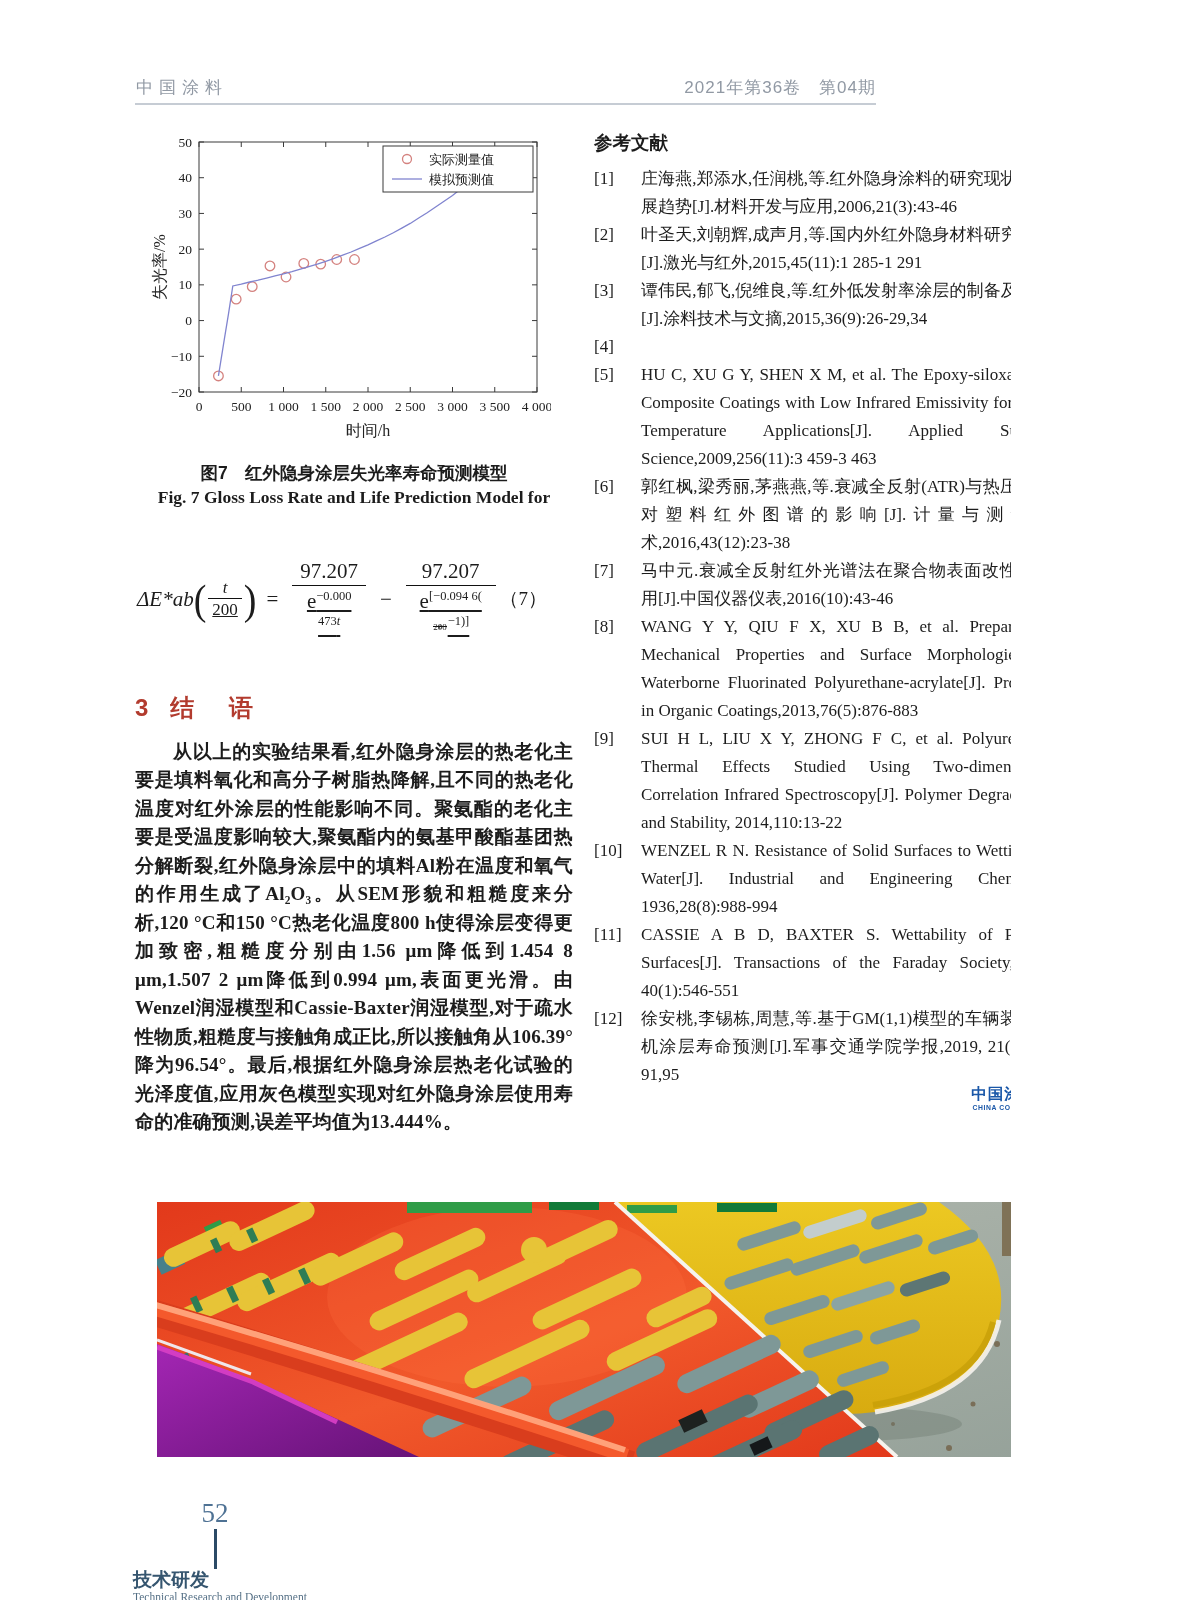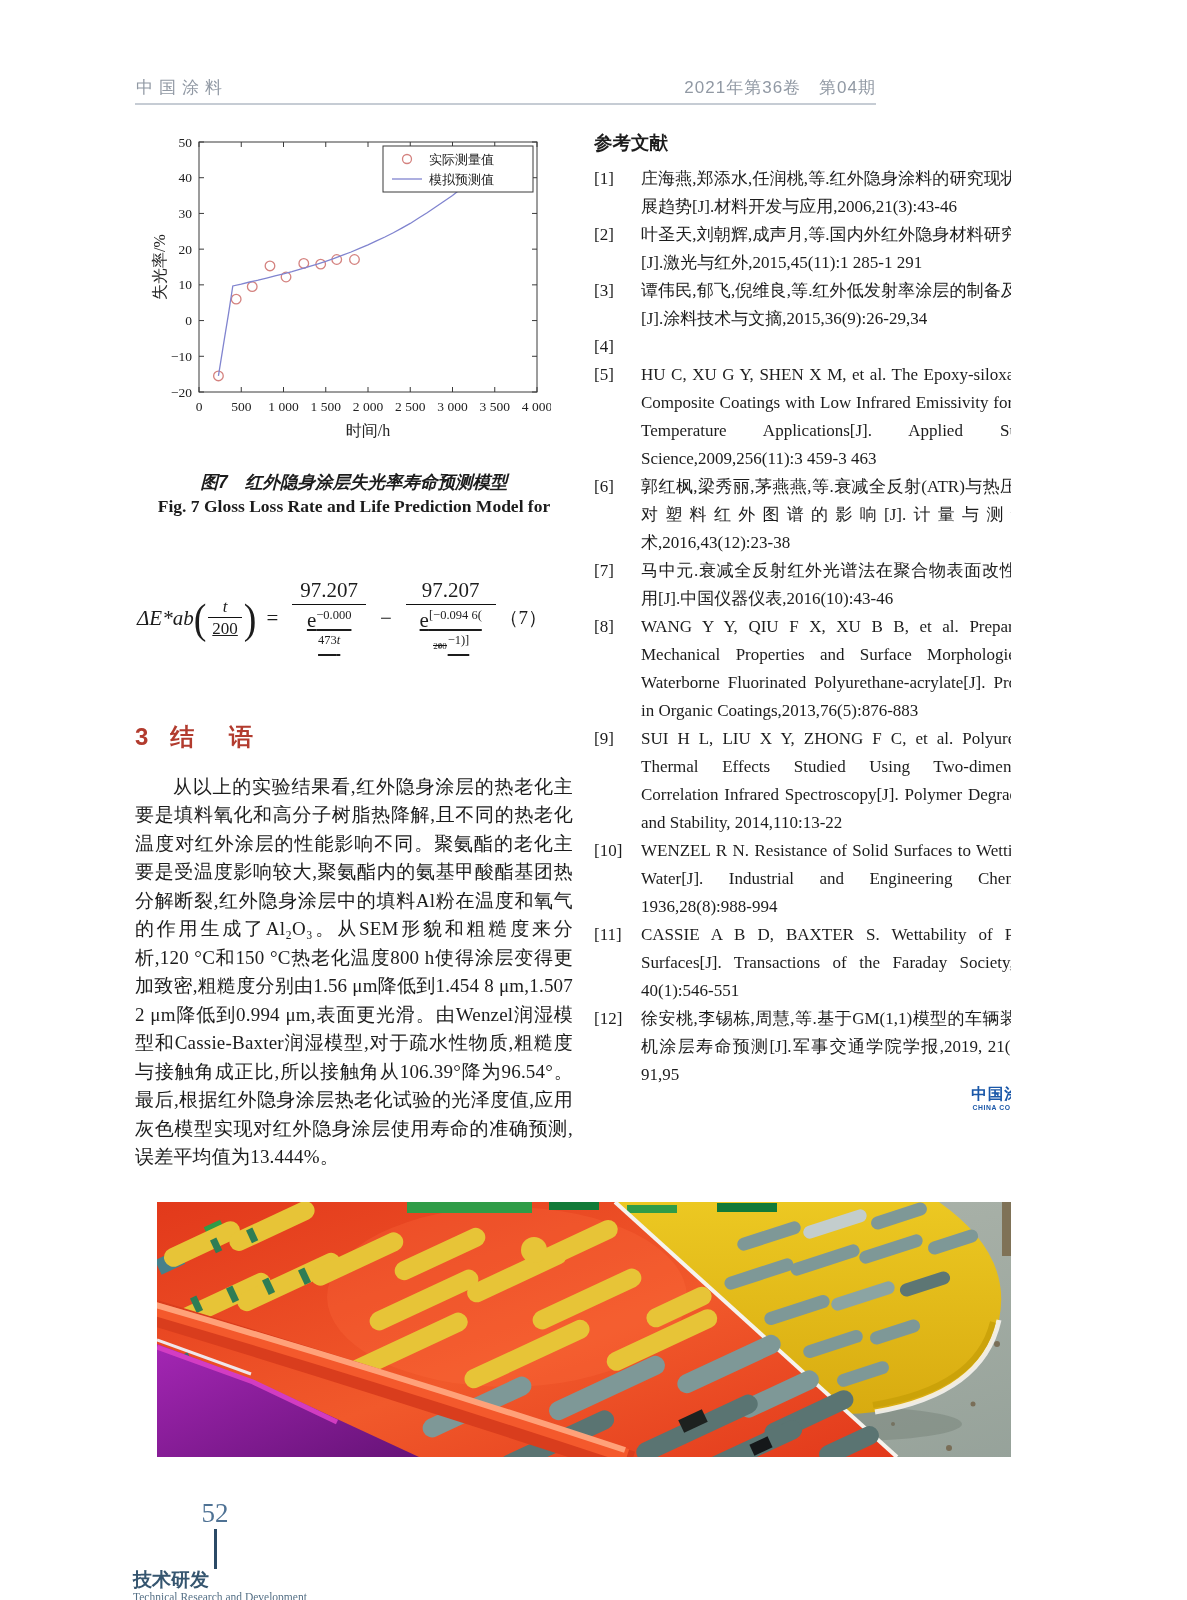--- a/index.html
+++ b/index.html
@@ -12,44 +12,44 @@
              color:var(--header-gray);font-family:"Liberation Sans",sans-serif;}
   .hdr-rule{position:absolute;left:135px;right:135px;top:103px;border-top:2px solid var(--rule-gray);}
   
   .col-left{position:absolute;left:135px;top:128px;width:438px;}
   .col-right{position:absolute;left:594px;top:130px;width:458px;}
   
   .chart-wrap{margin-left:14px;}
   .chart-wrap svg text{font-family:"Liberation Serif",serif;fill:#222;}
   
   .cap{line-height:24px;text-align:center;font-weight:bold;font-size:17.5px;}
-  .cap-zh{font-family:"Liberation Sans",sans-serif;margin-top:16px;font-style:italic;}
+  .cap-zh{font-family:"Liberation Sans",sans-serif;margin-top:7px;}
   .cap-en{font-family:"Liberation Serif",serif;}
   
   .equation{margin-top:44px;display:flex;align-items:center;font-size:21px;padding-left:2px;}
   .it{font-style:italic;}
-  .frac{display:inline-flex;flex-direction:column;text-align:center;vertical-align:middle;margin:16px 4px;}
+  .frac{display:inline-flex;flex-direction:column;text-align:center;vertical-align:middle;margin:6px 4px;}
   .frac .num{padding:0 8px 1px;border-bottom:1.4px solid #111;line-height:1.2;}
   .frac .den{padding:3px 8px 0;line-height:1.2;text-decoration:underline;}
   .frac.sm{font-size:17px;margin:0 2px;}
   .frac.sm .num{padding:0 4px 0;}
   .frac.sm .den{padding:1px 4px 0;}
   .bigp{font-size:38px;font-weight:400;line-height:0.9;transform:scaleY(1.12);}
   .eq-op{margin:0 10px;}
   .equation sup{font-size:12.5px;vertical-align:super;line-height:0;}
   .ifrac{display:inline-flex;flex-direction:column;text-align:center;font-size:9px;vertical-align:-4px;margin:0 1px;}
   .ifrac .inum{border-bottom:0.8px solid #111;padding:0 2px;font-style:italic;}
   .eqno{margin-left:auto;margin-right:26px;font-size:19px;}
   
   .sec-head{margin-top:46px;font-family:"Liberation Sans",sans-serif;font-weight:bold;
             font-size:24px;color:var(--heading-red);}
   .sec-head .no{margin-right:22px;}
   .sec-head .tt{letter-spacing:14px;}
-  .body-par{margin-top:20px;font-size:19px;line-height:28.5px;text-align:justify;
-            text-indent:2em;letter-spacing:0.2px;}
+  .body-par{margin-top:14px;font-size:19px;line-height:28.5px;text-align:justify;
+            text-indent:2em;letter-spacing:0.2px;font-weight:bold;}
   
   .refs-title{text-align:left;font-weight:bold;font-size:18.5px;
               font-family:"Liberation Sans",sans-serif;margin-bottom:10px;}
   .ref{display:flex;font-size:17px;line-height:28px;}
   .ref .no{width:47px;flex:0 0 47px;}
   .ref .txt{flex:1;text-align:justify;}
   
   .logo{position:absolute;left:958px;top:1086px;width:96px;text-align:center;line-height:1;}
   .logo .zh{font-family:"Liberation Sans",sans-serif;font-weight:bold;font-size:15.5px;
             color:var(--logo-blue);letter-spacing:1px;}

